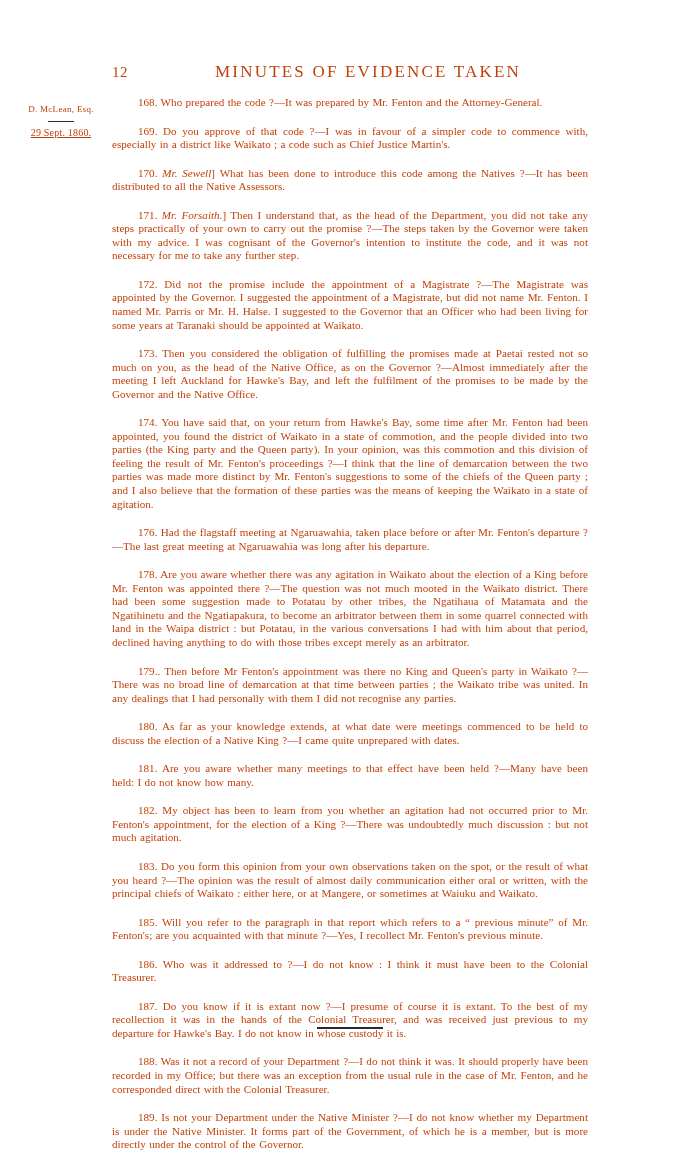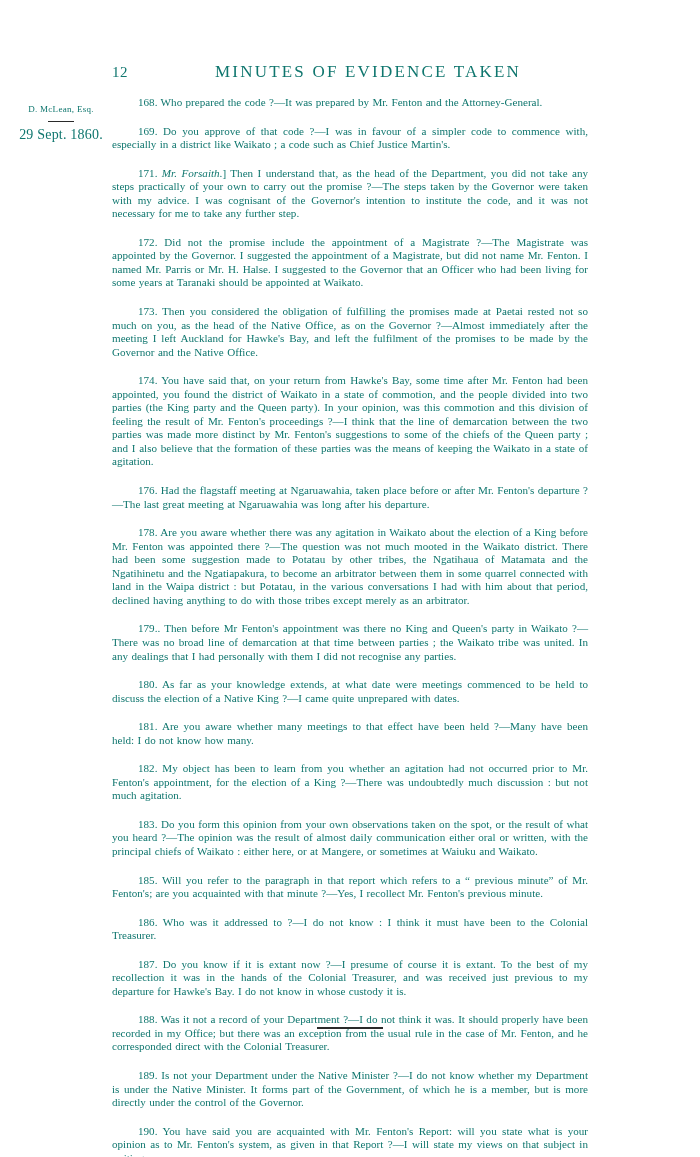--- a/index.html
+++ b/index.html
@@ -6,21 +6,21 @@
     margin: 0;
     padding: 0;
     background: #ffffff;
   }
   .page {
     position: relative;
     width: 700px;
     height: 1157px;
     background: #ffffff;
     font-family: "Liberation Serif", "DejaVu Serif", serif;
-    color: #0f766e;
+    color: #c2410c;
     overflow: hidden;
   }
   .header {
     position: absolute;
     top: 62px;
     left: 0;
     width: 700px;
     height: 24px;
   }
   .page-number {
@@ -57,23 +57,24 @@
   }
   .margin-note .rule {
     display: block;
     width: 26px;
     height: 1px;
     background: #2a2a2a;
     margin: 5px auto 4px auto;
   }
   .margin-note .date {
     display: block;
-    font-size: 14px;
+    font-size: 10px;
     letter-spacing: 0.2px;
     white-space: nowrap;
+    text-decoration: underline;
   }
   .body-col {
     position: absolute;
     left: 112px;
     top: 96px;
     width: 476px;
   }
   p.qa {
     margin: 0 0 0 0;
     text-indent: 26px;
@@ -109,20 +110,21 @@
 
   <div class="margin-note">
     <span class="name">D. McLean, Esq.</span>
     <span class="rule"></span>
     <span class="date">29 Sept. 1860.</span>
   </div>
 
   <div class="body-col">
       <p class="qa"><span>168.</span> <span>Who prepared the code ?—It was prepared by Mr. Fenton and the Attorney-General.</span></p>
       <p class="qa"><span>169.</span> <span>Do you approve of that code ?—I was in favour of a simpler code to commence with, especially in a district like Waikato ; a code such as Chief Justice Martin's.</span></p>
+      <p class="qa"><span>170.</span> <span class="it">Mr. Sewell</span><span>]</span><span> What has been done to introduce this code among the Natives ?—It has been distributed to all the Native Assessors.</span></p>
       <p class="qa"><span>171.</span> <span class="it">Mr. Forsaith</span><span>.]</span><span> Then I understand that, as the head of the Department, you did not take any steps practically of your own to carry out the promise ?—The steps taken by the Governor were taken with my advice.   I was cognisant of the Governor's intention to institute the code, and it was not necessary for me to take any further step.</span></p>
       <p class="qa"><span>172.</span> <span>Did not the promise include the appointment of a Magistrate ?—The Magistrate was appointed by the Governor.   I suggested the appointment of a Magistrate, but did not name Mr. Fenton. I named Mr. Parris or Mr. H. Halse.   I suggested to the Governor that an Officer who had been living for some years at Taranaki should be appointed at Waikato.</span></p>
       <p class="qa"><span>173.</span> <span>Then you considered the obligation of fulfilling the promises made at Paetai rested not so much on you, as the head of the Native Office, as on the Governor ?—Almost immediately after the meeting I left Auckland for Hawke's Bay, and left the fulfilment of the promises to be made by the Governor and the Native Office.</span></p>
       <p class="qa"><span>174.</span> <span>You have said that, on your return from Hawke's Bay, some time after Mr. Fenton had been appointed, you found the district of Waikato in a state of commotion, and the people divided into two parties (the King party and the Queen party).   In your opinion, was this commotion and this division of feeling the result of Mr. Fenton's proceedings ?—I think that the line of demarcation between the two parties was made more distinct by Mr. Fenton's suggestions to some of the chiefs of the Queen party ; and I also believe that the formation of these parties was the means of keeping the Waikato in a state of agitation.</span></p>
       <p class="qa"><span>176.</span> <span>Had the flagstaff meeting at Ngaruawahia, taken place before or after Mr. Fenton's departure ?—The last great meeting at Ngaruawahia was long after his departure.</span></p>
       <p class="qa"><span>178.</span> <span>Are you aware whether there was any agitation in Waikato about the election of a King before Mr. Fenton was appointed there ?—The question was not much mooted in the Waikato district.  There had been some suggestion made to Potatau by other tribes, the Ngatihaua of Matamata and the Ngatihinetu and the Ngatiapakura, to become an arbitrator between them in some quarrel connected with land in the Waipa district : but Potatau, in the various conversations I had with him about that period, declined having anything to do with those tribes except merely as an arbitrator.</span></p>
       <p class="qa"><span>179..</span> <span>Then before Mr Fenton's appointment was there no King and Queen's party in Waikato ?—There was no broad line of demarcation at that time between parties ; the Waikato tribe was united. In any dealings that I had personally with them I did not recognise any parties.</span></p>
       <p class="qa"><span>180.</span> <span>As far as your knowledge extends, at what date were meetings commenced to be held to discuss the election of a Native King ?—I came quite unprepared with dates.</span></p>
       <p class="qa"><span>181.</span> <span>Are you aware whether many meetings to that effect have been held ?—Many have been held: I do not know how many.</span></p>
       <p class="qa"><span>182.</span> <span>My object has been to learn from you whether an agitation had not occurred prior to Mr. Fenton's appointment, for the election of a King ?—There was undoubtedly much discussion : but not much agitation.</span></p>

